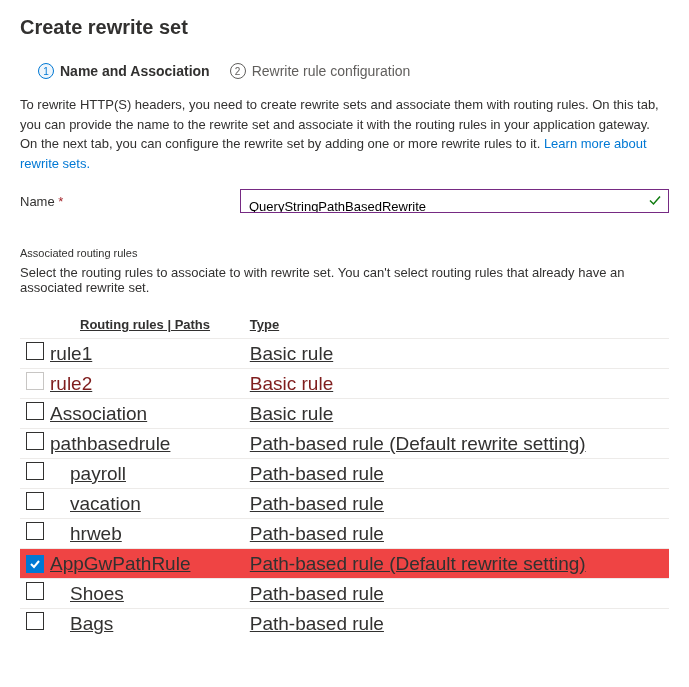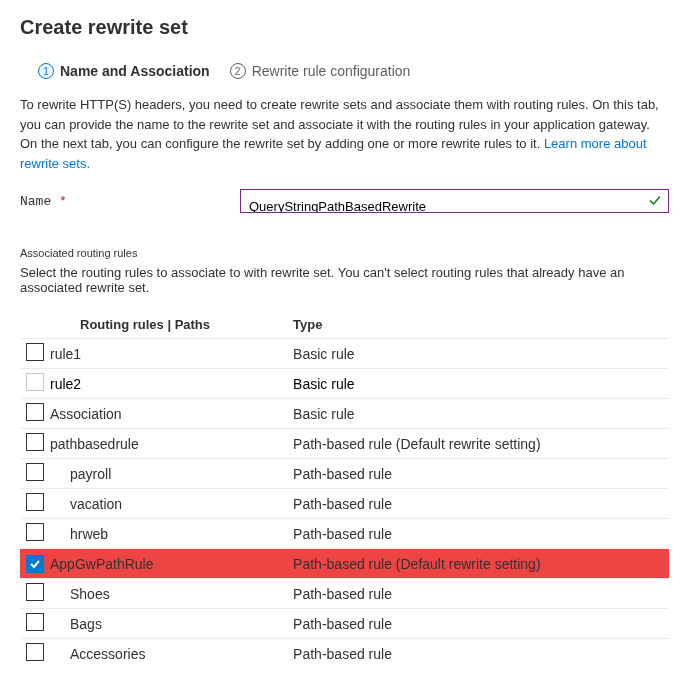--- a/index.html
+++ b/index.html
@@ -48,21 +48,21 @@
       line-height: 1.5;
       margin-bottom: 16px;
       color: #323130;
     }
     .description a { color: #0078d4; text-decoration: none; }
     .form-row {
       display: flex;
       align-items: center;
       margin-bottom: 24px;
     }
-    .form-row label { width: 220px; font-size: 13px; font-family: Liberation Mono, monospace; }
+    .form-row label { width: 220px; font-size: 13px; }
     .required { color: #a4262c; }
     .input-wrap {
       flex: 1;
       position: relative;
     }
     .input-wrap input {
       width: 100%;
       padding: 15px 28px 4px 8px;
       border: 1px solid #762a83;
       font-size: 13px;
@@ -75,39 +75,40 @@
       top: 50%;
       transform: translateY(-50%);
       color: #107c10;
     }
     .section-title { font-size: 11px; margin-bottom: 6px; color: #323130; margin-top: 33px; }
     .section-sub { font-size: 13px; margin-bottom: 16px; color: #323130; }
     table {
       width: 100%;
       border-collapse: collapse;
       margin-bottom: 20px;
+      text-decoration: underline;
     }
     th {
       text-align: left;
       font-weight: 600;
       font-size: 13px;
       padding: 6px 0;
       color: #323130;
     }
     th.name-col { padding-left: 30px; }
     td {
       padding: 0;
       border-top: 1px solid #edebe9;
-      font-size: 14px;
+      font-size: 19px;
       color: #323130;
       height: 30px;
       vertical-align: middle;
     }
     tr.child td.name-cell { padding-left: 20px; }
-    tr.disabled td { color: #000000; }
+    tr.disabled td { color: #7f1d1d; }
     tr.selected { background: #ef4444; }
     td.cb-cell { width: 30px; padding-left: 6px; }
     .cb {
       width: 18px;
       height: 18px;
       border: 1px solid #323130;
       background: #fff;
       display: inline-flex;
       align-items: center;
       justify-content: center;
@@ -215,19 +216,14 @@
       <tr class="child">
         <td class="cb-cell"><span class="cb"></span></td>
         <td class="name-cell">Shoes</td>
         <td>Path-based rule</td>
       </tr>
       <tr class="child">
         <td class="cb-cell"><span class="cb"></span></td>
         <td class="name-cell">Bags</td>
         <td>Path-based rule</td>
       </tr>
-      <tr class="child">
-        <td class="cb-cell"><span class="cb"></span></td>
-        <td class="name-cell">Accessories</td>
-        <td>Path-based rule</td>
-      </tr>
     </tbody>
 </table>
 
 </body></html>

